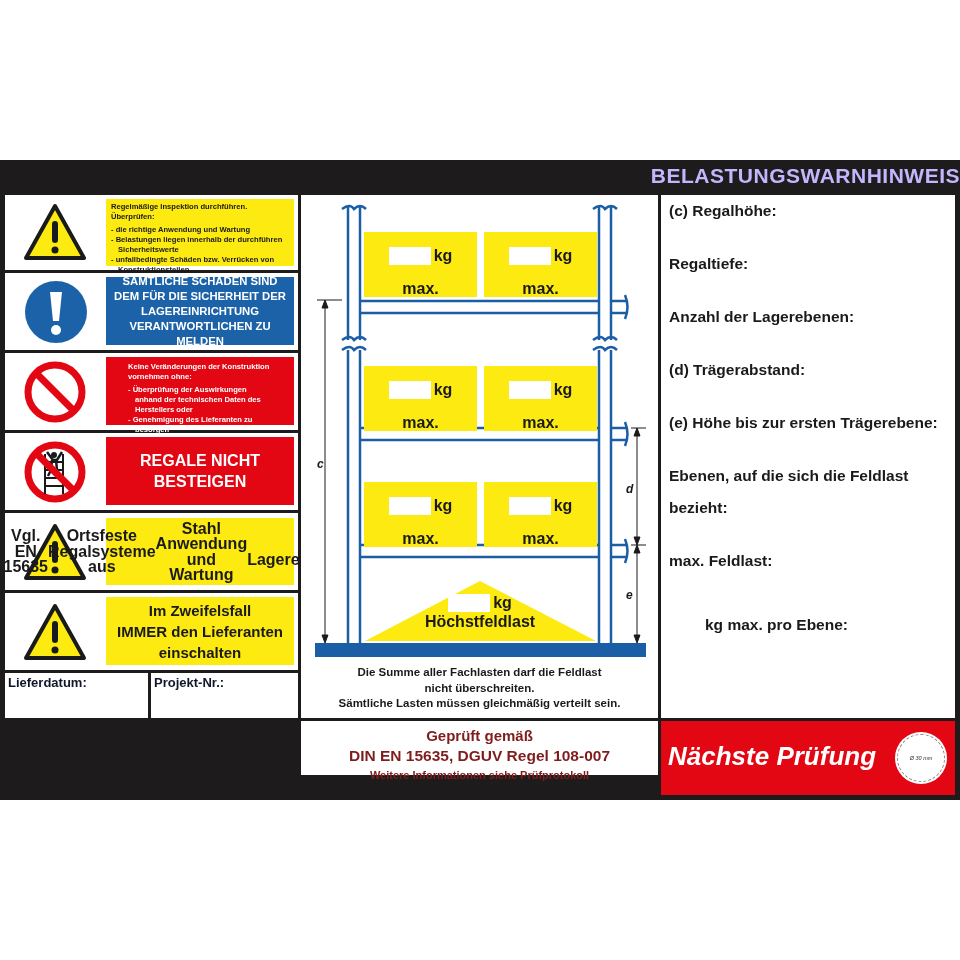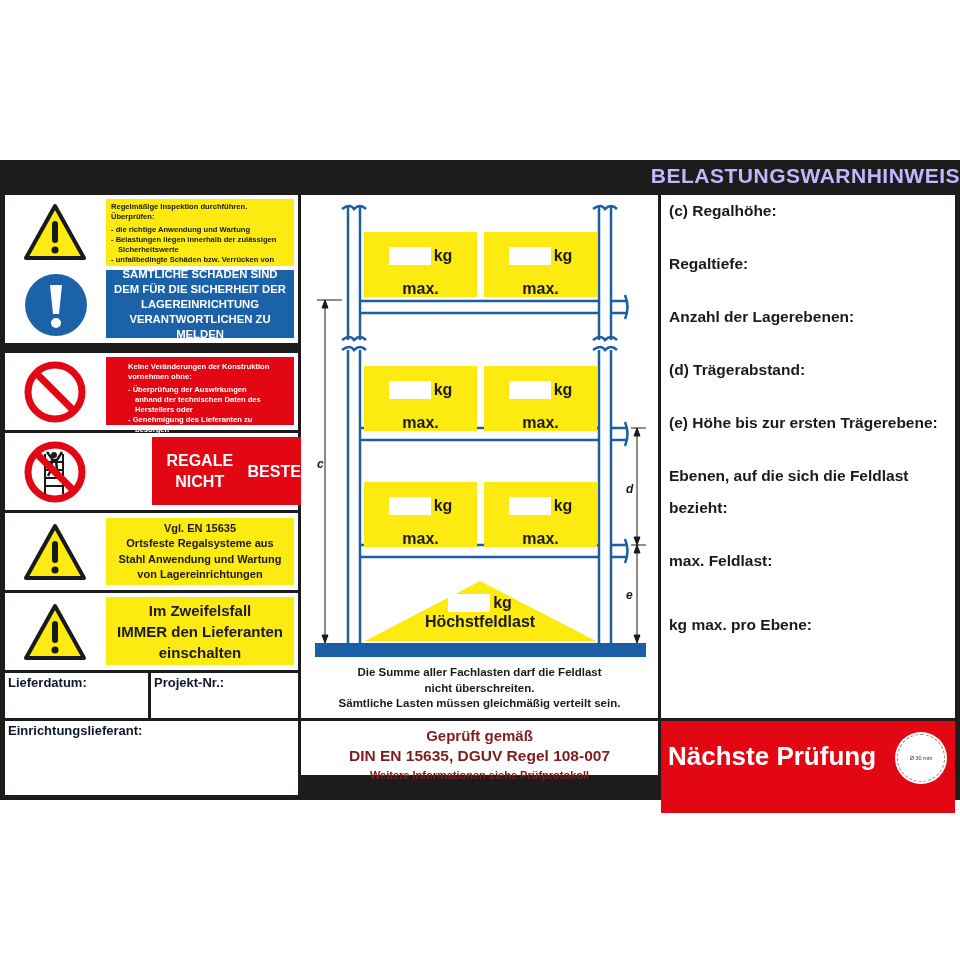--- a/index.html
+++ b/index.html
@@ -36,27 +36,27 @@
   <div class="cell" style="left:5px;top:35px;width:293px;height:75px;">
     <svg class="icon" style="left:18px;top:8px;" width="64" height="58" viewBox="0 0 64 58">
       <polygon points="32,3 61,55 3,55" fill="#fcea10" stroke="#1a1a1a" stroke-width="4" stroke-linejoin="round"></polygon>
       <rect x="29" y="18" width="6" height="22" rx="3" fill="#1a1a1a"></rect>
       <circle cx="32" cy="47" r="3.5" fill="#1a1a1a"></circle>
     </svg>
     <div class="panel yellow small" style="left:101px;top:4px;width:188px;height:67px;">
       <div class="head">Regelmäßige Inspektion durchführen. Überprüfen:</div>
       <ul>
         <li>die richtige Anwendung und Wartung</li>
-        <li>Belastungen liegen innerhalb der zulässigen Sicherheitswerte</li>
+        <li>Belastungen liegen innerhalb der durchführen Sicherheitswerte</li>
         <li>unfallbedingte Schäden bzw. Verrücken von Konstruktionsteilen</li>
       </ul>
     </div>
   </div>
 
-  <div class="cell" style="left:5px;top:106px;width:293px;height:77px;">
+  <div class="cell" style="left:5px;top:113px;width:293px;height:77px;">
     <svg class="icon" style="left:19px;top:7px;" width="64" height="64" viewBox="0 0 64 64">
       <circle cx="32" cy="32" r="31" fill="#1b62a8"></circle>
       <path d="M26,12 L38,12 L35,41 L29,41 Z" fill="#fff"></path>
       <circle cx="32" cy="50" r="5" fill="#fff"></circle>
     </svg>
     <div class="panel blue centered" style="left:101px;top:4px;width:188px;height:68px;font-size:11.3px;line-height:15px;padding:0 4px;">
       <span>SÄMTLICHE SCHÄDEN SIND DEM FÜR DIE SICHERHEIT DER LAGEREINRICHTUNG VERANTWORTLICHEN ZU MELDEN</span>
     </div>
   </div>
 
@@ -82,33 +82,33 @@
         <line x1="40" y1="14" x2="40" y2="54"></line>
         <line x1="22" y1="22" x2="40" y2="22"></line>
         <line x1="22" y1="30" x2="40" y2="30"></line>
         <line x1="22" y1="38" x2="40" y2="38"></line>
         <line x1="22" y1="46" x2="40" y2="46"></line>
       </g>
       <circle cx="31" cy="15" r="3" fill="#1a1a1a"></circle>
       <path d="M24,12 L30,20 L34,20 L39,12 M29,20 L28,30 L25,36 M33,20 L34,30 L37,36" stroke="#1a1a1a" stroke-width="2.5" fill="none"></path>
       <line x1="13" y1="13" x2="51" y2="51" stroke="#e30613" stroke-width="7"></line>
     </svg>
-    <div class="panel red centered" style="left:101px;top:4px;width:188px;height:68px;flex-direction:row;font-size:16px;line-height:21px;margin-left:46px;">
+    <div class="panel red centered" style="left:101px;top:4px;width:188px;height:68px;flex-direction:column;font-size:16px;line-height:21px;">
       <span>REGALE NICHT</span>
       <span>BESTEIGEN</span>
     </div>
   </div>
 
   <div class="cell" style="left:5px;top:353px;width:293px;height:77px;">
     <svg class="icon" style="left:18px;top:10px;" width="64" height="58" viewBox="0 0 64 58">
       <polygon points="32,3 61,55 3,55" fill="#fcea10" stroke="#1a1a1a" stroke-width="4" stroke-linejoin="round"></polygon>
       <rect x="29" y="18" width="6" height="22" rx="3" fill="#1a1a1a"></rect>
       <circle cx="32" cy="47" r="3.5" fill="#1a1a1a"></circle>
     </svg>
-    <div class="panel yellow centered" style="left:101px;top:5px;width:188px;height:67px;flex-direction:column;font-size:11px;line-height:15.5px;">
+    <div class="panel yellow centered" style="left:101px;top:5px;width:188px;height:67px;flex-direction:row;font-size:16px;line-height:15.5px;">
       <span>Vgl. EN 15635</span>
       <span>Ortsfeste Regalsysteme aus</span>
       <span>Stahl Anwendung und Wartung</span>
       <span>von Lagereinrichtungen</span>
     </div>
   </div>
 
   <div class="cell" style="left:5px;top:433px;width:293px;height:77px;">
     <svg class="icon" style="left:18px;top:10px;" width="64" height="58" viewBox="0 0 64 58">
       <polygon points="32,3 61,55 3,55" fill="#fcea10" stroke="#1a1a1a" stroke-width="4" stroke-linejoin="round"></polygon>
@@ -120,23 +120,20 @@
       <span>IMMER den Lieferanten</span>
       <span>einschalten</span>
     </div>
   </div>
 
   <div class="cell" style="left:5px;top:513px;width:143px;height:45px;">
     <span class="label" style="left:3px;top:2px;">Lieferdatum:</span>
   </div>
   <div class="cell" style="left:151px;top:513px;width:147px;height:45px;text-align:center;">
     <span class="label" style="left:3px;top:2px;">Projekt-Nr.:</span>
-  </div>
-  <div class="cell" style="left:5px;top:561px;width:293px;height:74px;">
-    <span class="label" style="left:3px;top:2px;">Einrichtungslieferant:</span>
   </div>
 
   <div class="cell" style="left:301px;top:35px;width:357px;height:523px;">
     <svg style="position:absolute;left:0;top:0;" width="357" height="470" viewBox="0 0 357 470">
       <g stroke="#1b5ea6" stroke-width="2.5" fill="none">
 
         <line x1="47" y1="12" x2="47" y2="145"></line>
         <line x1="59" y1="12" x2="59" y2="145"></line>
         <line x1="47" y1="155" x2="47" y2="448"></line>
         <line x1="59" y1="155" x2="59" y2="448"></line>
@@ -241,24 +238,24 @@
 
   <div class="cell" style="left:661px;top:35px;width:294px;height:523px;">
     <span class="right-label" style="top:7px;">(c) Regalhöhe:</span>
     <span class="right-label" style="top:60px;">Regaltiefe:</span>
     <span class="right-label" style="top:113px;">Anzahl der Lagerebenen:</span>
     <span class="right-label" style="top:166px;text-align:right;">(d) Trägerabstand:</span>
     <span class="right-label" style="top:219px;">(e) Höhe bis zur ersten Trägerebene:</span>
     <span class="right-label" style="top:272px;">Ebenen, auf die sich die Feldlast</span>
     <span class="right-label" style="top:304px;">bezieht:</span>
     <span class="right-label" style="top:357px;">max. Feldlast:</span>
-    <span class="right-label" style="top:421px;">kg max. pro Ebene:</span>
-  </div>
-
-  <div class="cell red" style="left:661px;top:561px;width:294px;height:92px;">
+    <span class="right-label" style="top:421px;margin-left:36px;">kg max. pro Ebene:</span>
+  </div>
+
+  <div class="cell red" style="left:661px;top:561px;width:294px;height:74px;font-style:italic;">
     <span style="position:absolute;left:7px;top:20px;font-weight:bold;font-size:26px;color:#fff;">Nächste Prüfung</span>
     <div style="position:absolute;left:234px;top:11px;width:52px;height:52px;border-radius:50%;background:#fff;display:flex;align-items:center;justify-content:center;">
       <div style="width:46px;height:46px;border-radius:50%;border:1px dashed #888;display:flex;align-items:center;justify-content:center;">
         <span style="font-size:5.5px;color:#333;">Ø 30 mm</span>
       </div>
     </div>
   </div>
 </div>
 
 </body></html>

